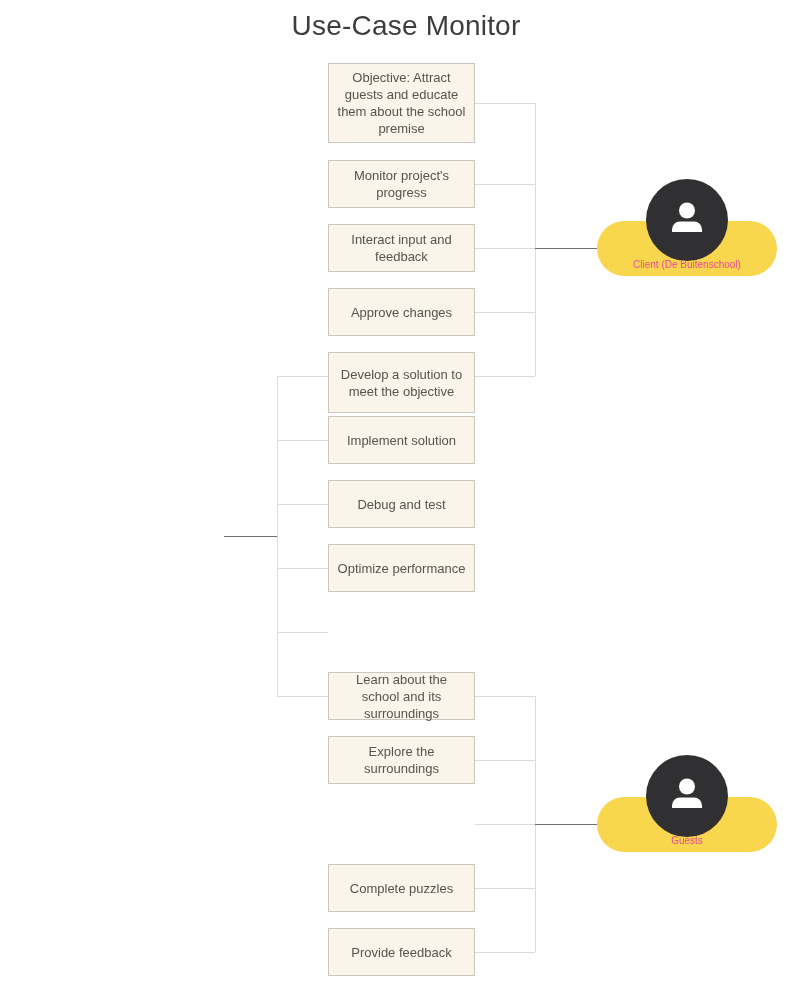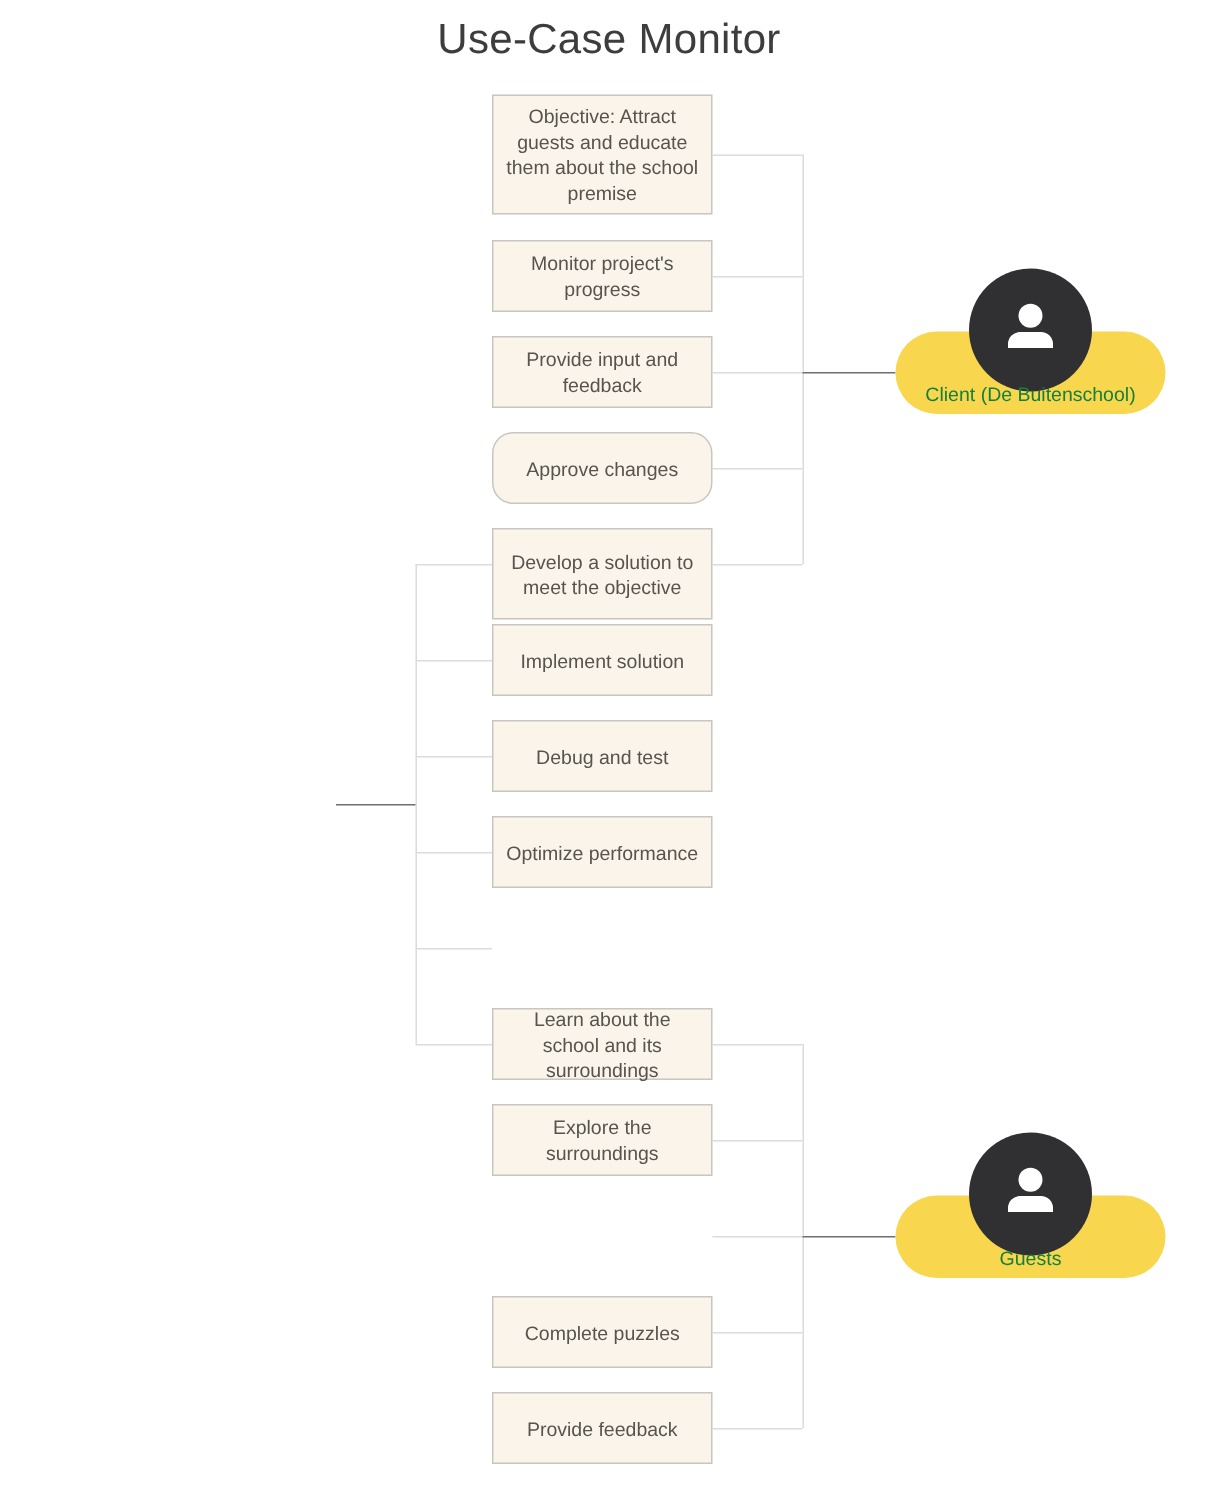--- a/index.html
+++ b/index.html
@@ -66,22 +66,22 @@
     background: #303032;
     display: flex;
     align-items: center;
     justify-content: center;
   }
   .actor-label {
     position: absolute;
     left: 0; bottom: 7px;
     width: 180px;
     text-align: center;
-    font-size: 13px;
-    color: #15803d;
+    font-size: 10px;
+    color: #ec4899;
   }
 </style>
 </head>
 <body>
 
 <div class="canvas">
 
   <div class="diagram-title">Use-Case Monitor</div>
 
   <div class="vline" style="left:535px; top:103px; height:273px;"></div>
@@ -110,22 +110,22 @@
   <div class="hline" style="left:475px; top:696px; width:60px;"></div>
   <div class="hline" style="left:475px; top:760px; width:60px;"></div>
   <div class="hline" style="left:475px; top:824px; width:60px;"></div>
   <div class="hline" style="left:475px; top:888px; width:60px;"></div>
   <div class="hline" style="left:475px; top:952px; width:60px;"></div>
 
   <div class="hline dark" style="left:535px; top:824px; width:62px;"></div>
 
   <div class="usecase" style="top:63px;  height:80px;">Objective: Attract guests and educate them about the school premise</div>
   <div class="usecase" style="top:160px; height:48px;">Monitor project's progress</div>
-  <div class="usecase" style="top:224px; height:48px;">Provide input and feedback</div>
-  <div class="usecase" style="top:288px; height:48px;border-radius:14px;">Approve changes</div>
+  <div class="usecase" style="top:224px; height:48px;">Interact input and feedback</div>
+  <div class="usecase" style="top:288px; height:48px;">Approve changes</div>
   <div class="usecase" style="top:352px; height:61px;">Develop a solution to meet the objective</div>
   <div class="usecase" style="top:416px; height:48px;">Implement solution</div>
   <div class="usecase" style="top:480px; height:48px;">Debug and test</div>
   <div class="usecase" style="top:544px; height:48px;">Optimize performance</div>
   <div class="usecase" style="top:672px; height:48px;">Learn about the school and its surroundings</div>
   <div class="usecase" style="top:736px; height:48px;">Explore the surroundings</div>
   <div class="usecase" style="top:864px; height:48px;">Complete puzzles</div>
   <div class="usecase" style="top:928px; height:48px;">Provide feedback</div>
 
   <div class="actor" style="left:597px; top:179px;">

